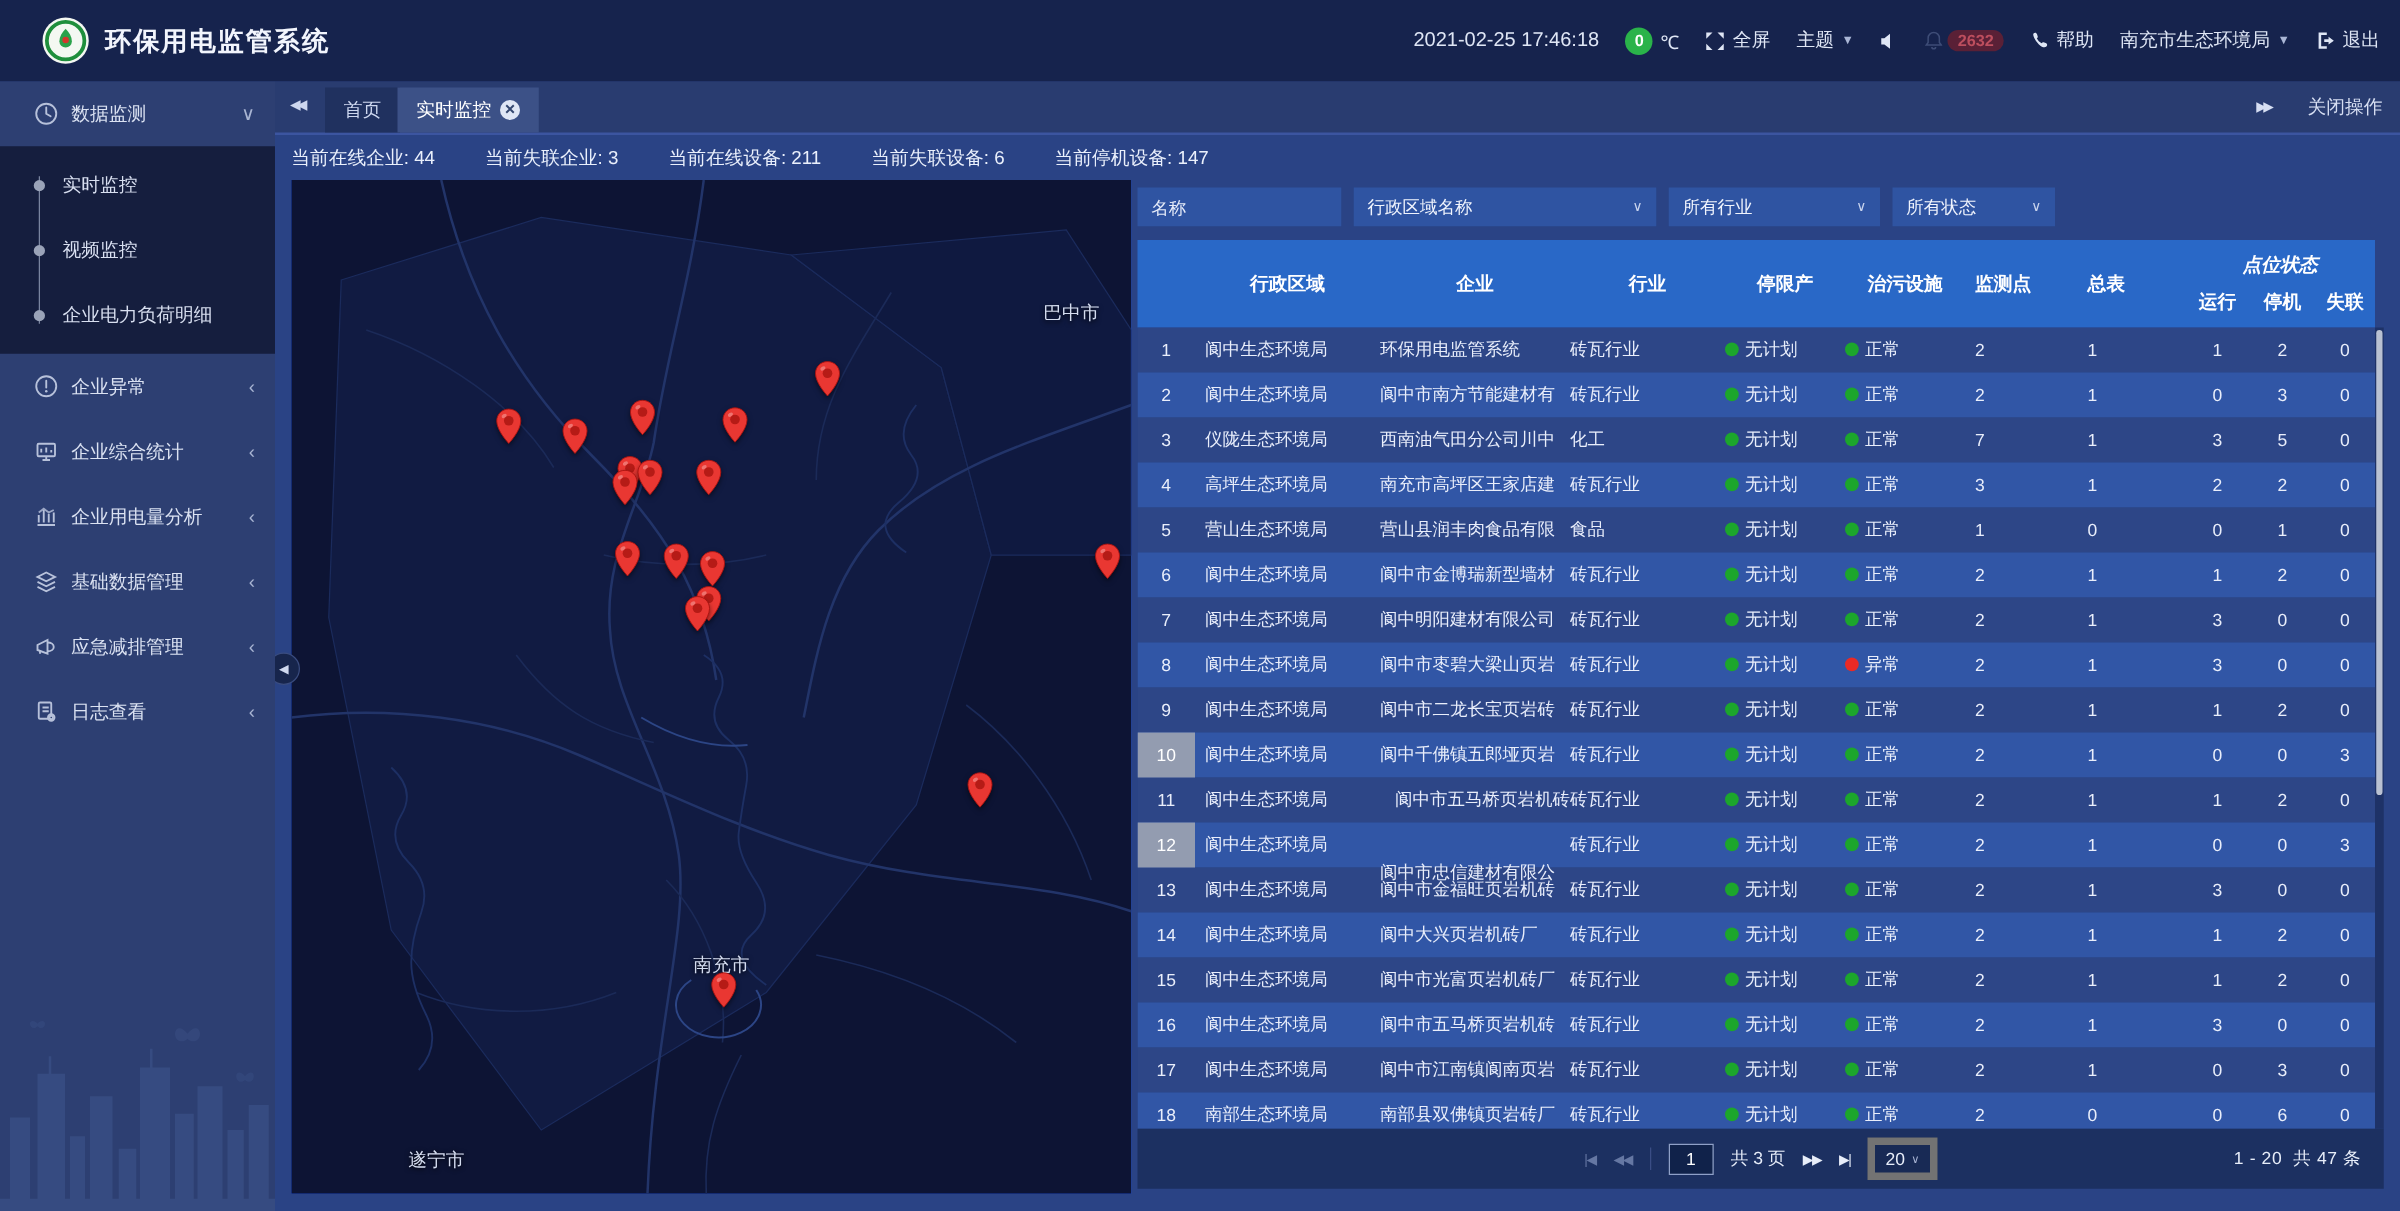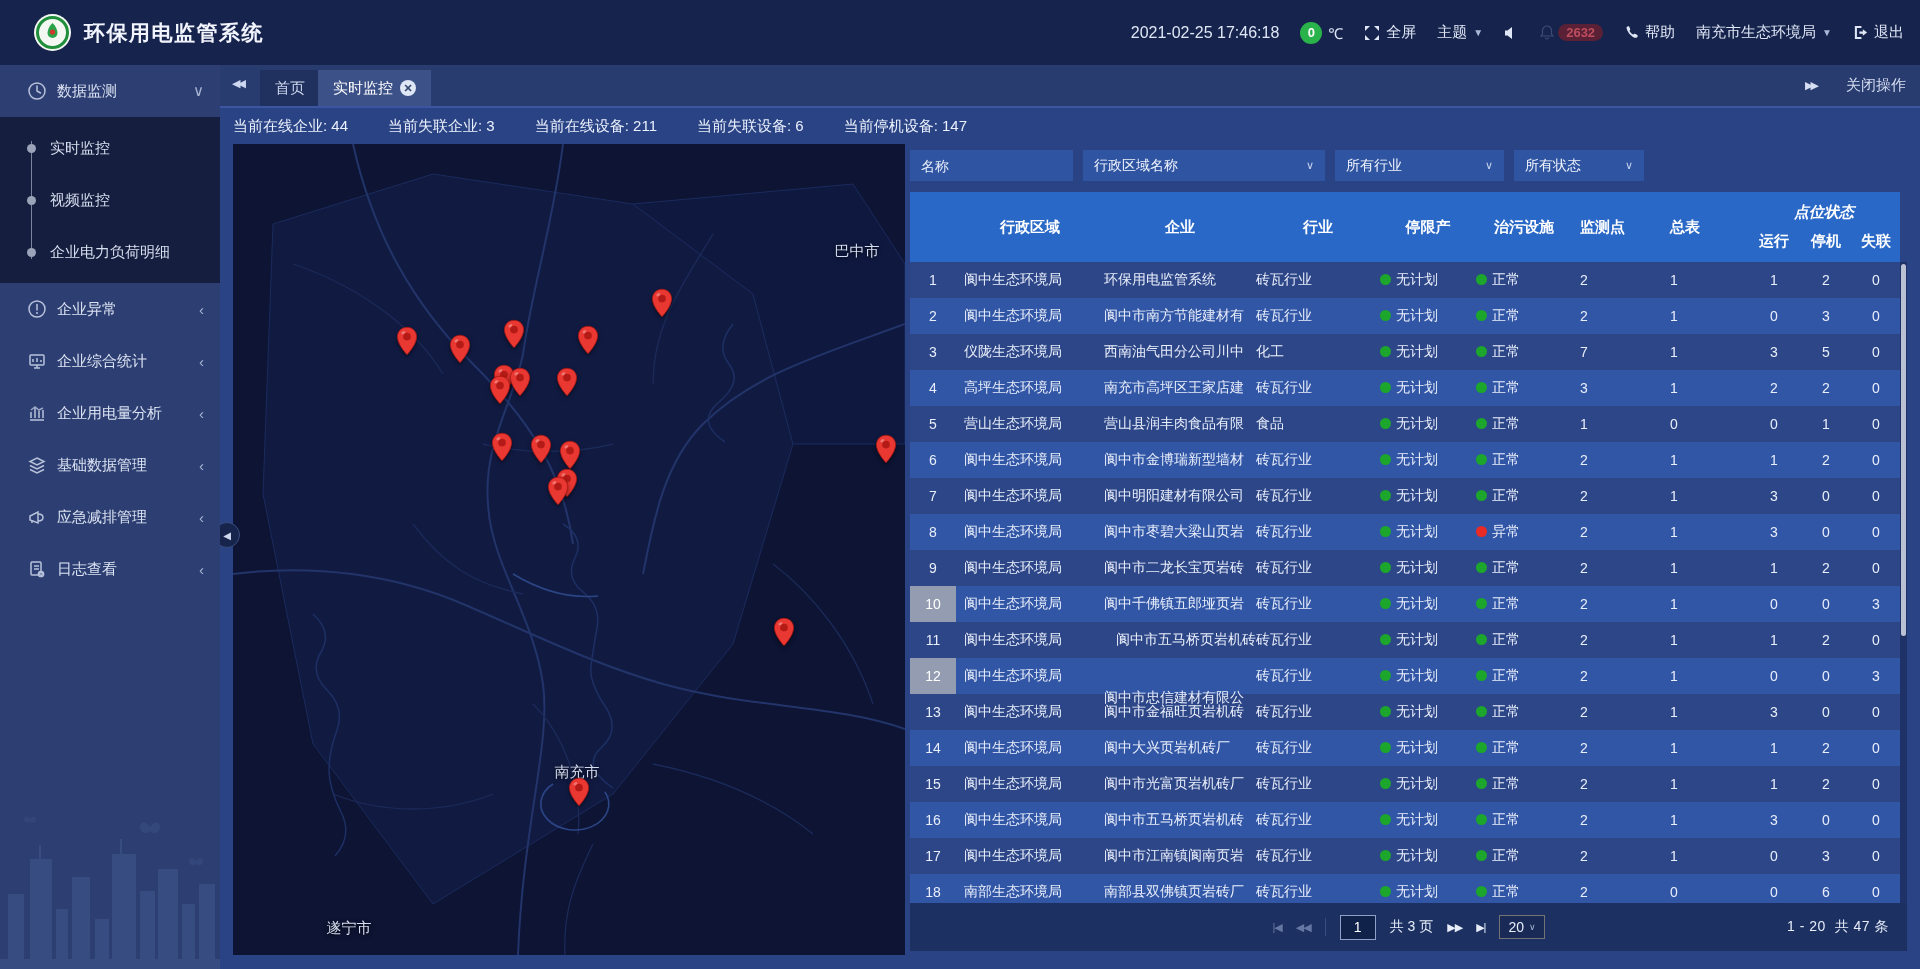--- a/index.html
+++ b/index.html
@@ -82,21 +82,21 @@
   .vscroll{position:absolute;right:0;top:118px;width:7px;height:641px;background:rgba(10,20,48,.35)}
   .vscroll .thumb{position:absolute;left:1px;top:2px;width:5px;height:372px;border-radius:3px;background:#b9c1d2;cursor:pointer}
 
   .pager{position:absolute;left:0;top:759px;width:997px;height:48px;background:#1c3061;display:flex;align-items:center;justify-content:center;font-size:14px;color:#e7edf9}
   .pg-cluster{display:flex;align-items:center;gap:14px}
   .pg-ic{font-size:11px;letter-spacing:-1px;color:#6577a3;cursor:pointer;white-space:nowrap}
   .pg-ic.on{color:#e7edf9}
   .pg-sep{width:1px;height:18px;background:#3a4d85}
   .pg-input{width:36px;height:25px;border:1px solid #8fa0c8;background:#10224a;color:#fff;text-align:center;font-size:14px;font-family:inherit;outline:none}
   .pg-pages{white-space:nowrap}
-  .pg-size{display:flex;align-items:center;gap:5px;border:1px solid #737373;background:#182a55;padding:3px 8px;cursor:pointer;white-space:nowrap}
+  .pg-size{display:flex;align-items:center;gap:5px;border:6px solid #737373;background:#182a55;padding:3px 8px;cursor:pointer;white-space:nowrap}
   .pg-size .caret{font-size:9px}
   .pg-range{position:absolute;right:18px;white-space:nowrap;letter-spacing:.5px}
 </style>
 </head>
 <body>
 
 <div class="header">
   <span class="logo">
     <svg width="39" height="39" viewBox="0 0 39 39">
       <circle cx="19.5" cy="19.5" r="18.5" fill="#f4f8f2"></circle>

